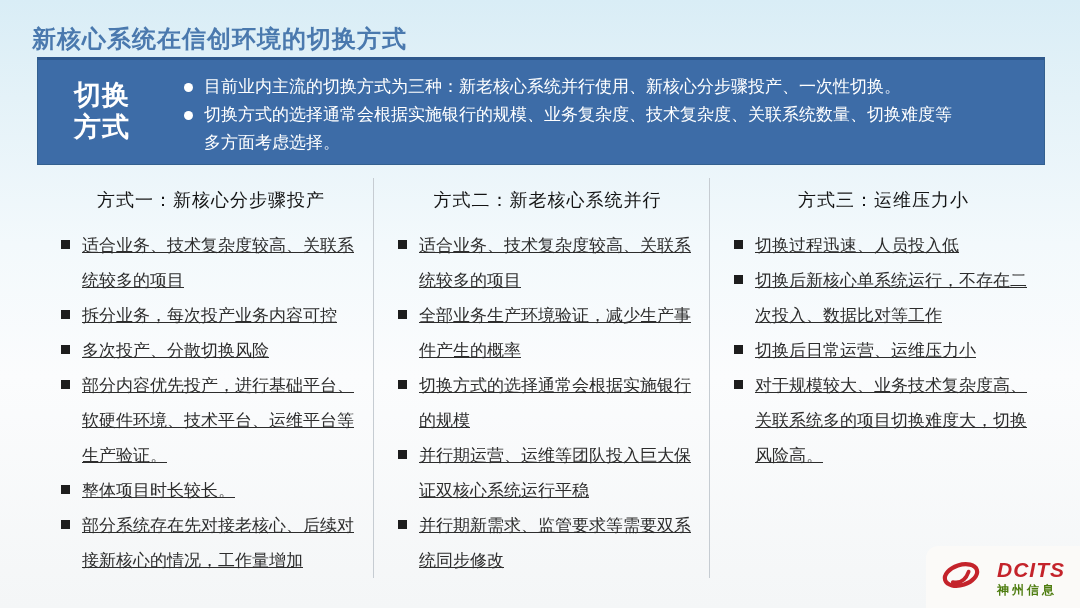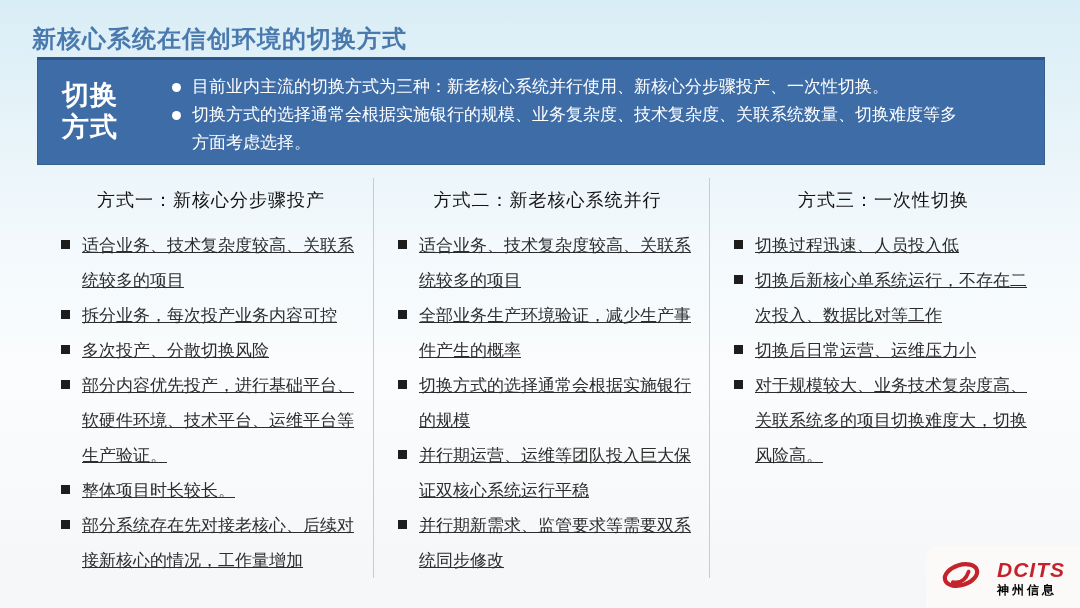--- a/index.html
+++ b/index.html
@@ -4,39 +4,39 @@
 <style>
   html,body{margin:0;padding:0;}
   body{width:1080px;height:608px;font-family:"Liberation Sans","DejaVu Sans",sans-serif;}
   .slide{position:relative;width:1080px;height:608px;overflow:hidden;
     background:linear-gradient(180deg,#d9edf6 0%,#e4f2f8 16%,#f3f9fc 40%,#fbfcfd 62%,#f4f6f7 100%);}
   .title{position:absolute;left:17px;top:8px;margin:15px;font-size:24px;font-weight:bold;
     color:#4a79ae;letter-spacing:1px;}
   .banner{position:absolute;left:37px;top:57px;width:1008px;height:108px;box-sizing:border-box;
     background:#3d6ca7;border:1px solid #33608f;border-top:3px solid #2e588c;
     display:flex;color:#ffffff;}
-  .banner-label{width:104px;padding-left:24px;display:flex;flex-direction:column;
+  .banner-label{width:104px;padding-left:36px;display:flex;flex-direction:column;
     justify-content:center;font-size:27px;font-weight:bold;line-height:1.18;letter-spacing:1px;}
   .banner-bullets{flex:1;padding:13px 80px 0 6px;font-size:17px;line-height:28px;}
   .banner-item{display:flex;}
   .dot{width:9px;height:9px;border-radius:50%;background:#ffffff;flex:none;margin:10px 11px 0 0;}
   .columns{position:absolute;left:37px;top:178px;width:1008px;height:376px;
     display:grid;grid-template-columns:1fr 1fr 1fr;}
   .col{padding:0 12px 0 24px;box-sizing:border-box;}
   .col.divided{border-left:1px solid #c6ccd2;}
   .col-header{margin:10px 0 16px;font-size:18px;font-weight:normal;color:#141414;
     text-align:center;letter-spacing:1px;}
   .bullet-item{display:flex;font-size:17px;line-height:35px;color:#2d2d2d;text-decoration:underline;}
   .sq{width:9px;height:9px;background:#1d1d1d;flex:none;margin:12px 12px 0 0;}
   .logo{position:absolute;right:0;bottom:0;width:154px;height:62px;background:#fbfaf8;
     border-radius:12px 0 0 0;display:flex;align-items:center;justify-content:center;gap:16px;}
   .logo-text{display:flex;flex-direction:column;align-items:flex-start;}
   .brand{color:#c4232b;font-size:21px;font-weight:bold;font-style:italic;
     letter-spacing:1px;line-height:1;}
-  .sub{color:#000000;font-size:12px;font-weight:bold;letter-spacing:3px;margin-top:4px;line-height:1;text-align:center;}
+  .sub{color:#4d7c0f;font-size:12px;font-weight:bold;letter-spacing:3px;margin-top:4px;line-height:1;text-align:center;}
 </style>
 </head>
 <body>
 
 <div class="slide">
 
   <h1 class="title">新核心系统在信创环境的切换方式</h1>
 
   <div class="banner">
     <div class="banner-label">
@@ -104,21 +104,21 @@
             <span class="sq"></span>
             <span>并行期运营、运维等团队投入巨大保证双核心系统运行平稳</span>
           </div>
           <div class="bullet-item">
             <span class="sq"></span>
             <span>并行期新需求、监管要求等需要双系统同步修改</span>
           </div>
         </div>
     </section>
     <section class="col divided">
-      <h2 class="col-header">方式三：一次性切换</h2>
+      <h2 class="col-header">方式三：运维压力小</h2>
       <div class="col-list">
           <div class="bullet-item">
             <span class="sq"></span>
             <span>切换过程迅速、人员投入低</span>
           </div>
           <div class="bullet-item">
             <span class="sq"></span>
             <span>切换后新核心单系统运行，不存在二次投入、数据比对等工作</span>
           </div>
           <div class="bullet-item">

